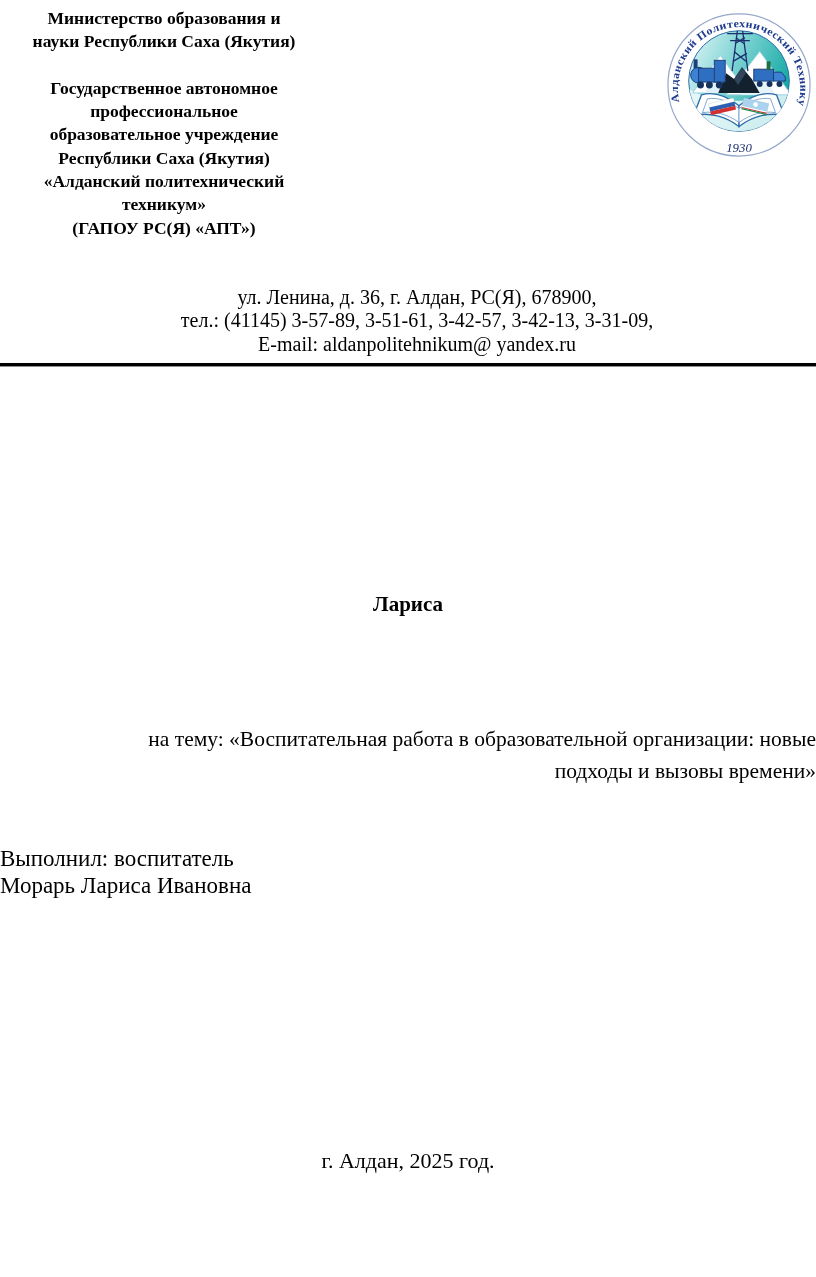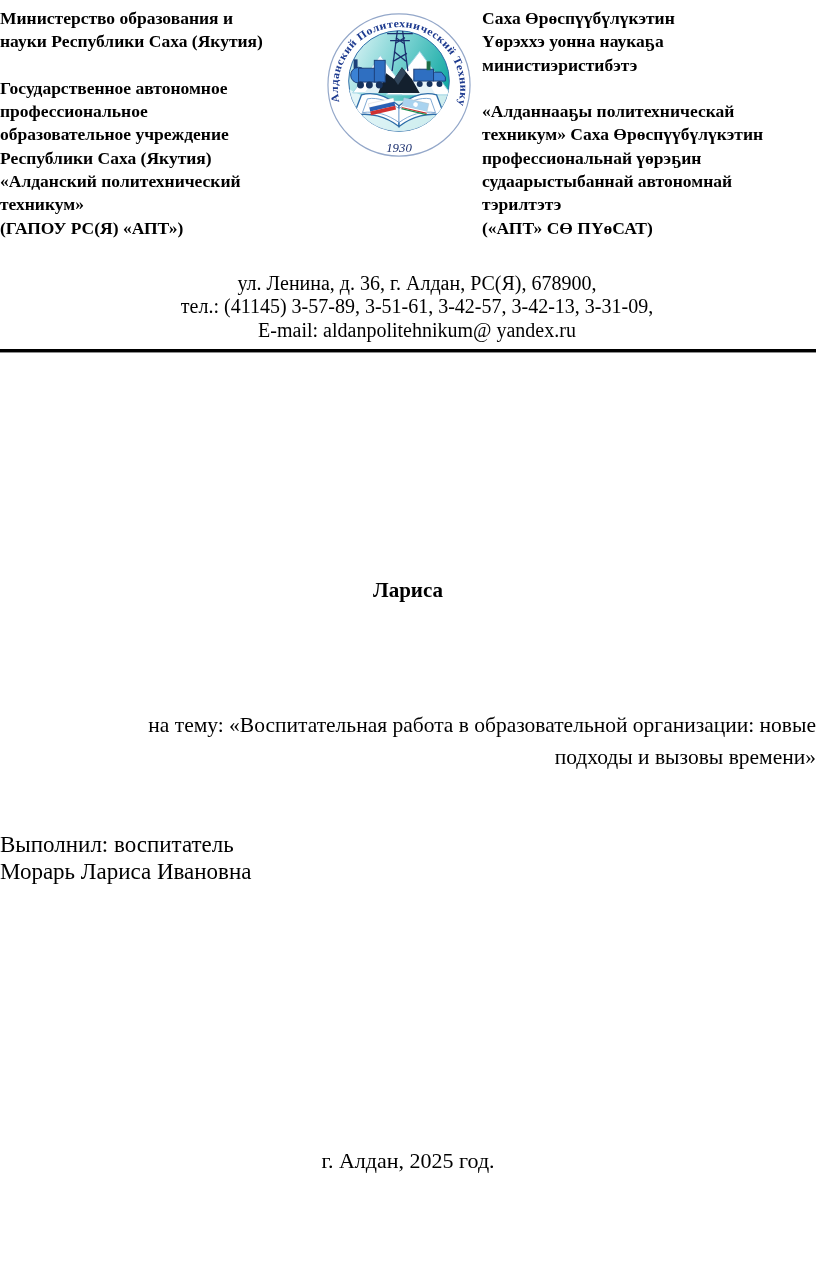--- a/index.html
+++ b/index.html
@@ -15,34 +15,36 @@
   
   .header-row {
     display: flex;
     justify-content: space-between;
     padding-top: 7px;
   }
   .org-block {
     font-weight: bold;
     font-size: 17.5px;
     line-height: 23.3px;
-    white-space: pre-line;
+    text-align: center;
+    white-space: pre-line;
+    padding-left: 6px;
   }
   .org-left  { width: 316px; }
   .org-right { width: 334px; }
   .logo-wrap {
     width: 154px;
     display: flex;
     justify-content: center;
     align-items: flex-start;
     padding-top: 2px;
   }
 
   .address-block {
-    margin-top: 32px;
+    margin-top: 46px;
     padding-left: 18px;
     text-align: center;
     font-size: 20px;
     line-height: 23.3px;
     white-space: pre-line;
   }
 
   .rule {
     margin-top: 7px;
     height: 3px;
@@ -186,30 +188,20 @@
         </g>
 
         <text font-family="Liberation Serif, DejaVu Serif, serif" font-size="11" font-weight="bold" fill="#1d3a8f" letter-spacing="0.4">
           <textPath href="#ringPath" startOffset="2" textLength="234" lengthAdjust="spacingAndGlyphs">Алданский Политехнический Техникум</textPath>
         </text>
 
         <text x="75" y="144" text-anchor="middle" font-family="Liberation Serif, DejaVu Serif, serif" font-size="13" font-style="italic" fill="#1b2f6e">1930</text>
       </svg>
     </div>
 
-    <div class="org-block org-right">Саха Өрөспүүбүлүкэтин
-Үөрэххэ уонна наукаҕа
-министиэристибэтэ
-
-«Алданнааҕы политехническай
-техникум» Саха Өрөспүүбүлүкэтин
-профессиональнай үөрэҕин
-судаарыстыбаннай автономнай
-тэрилтэтэ
-(«АПТ» СӨ ПҮөСАТ)</div>
   </div>
 
   <div class="address-block">ул. Ленина, д. 36, г. Алдан, РС(Я), 678900,
 тел.: (41145) 3-57-89, 3-51-61, 3-42-57, 3-42-13, 3-31-09,
 E-mail: aldanpolitehnikum@ yandex.ru</div>
 
   <div class="rule"></div>
 
   <div class="doc-title">Лариса</div>
 

